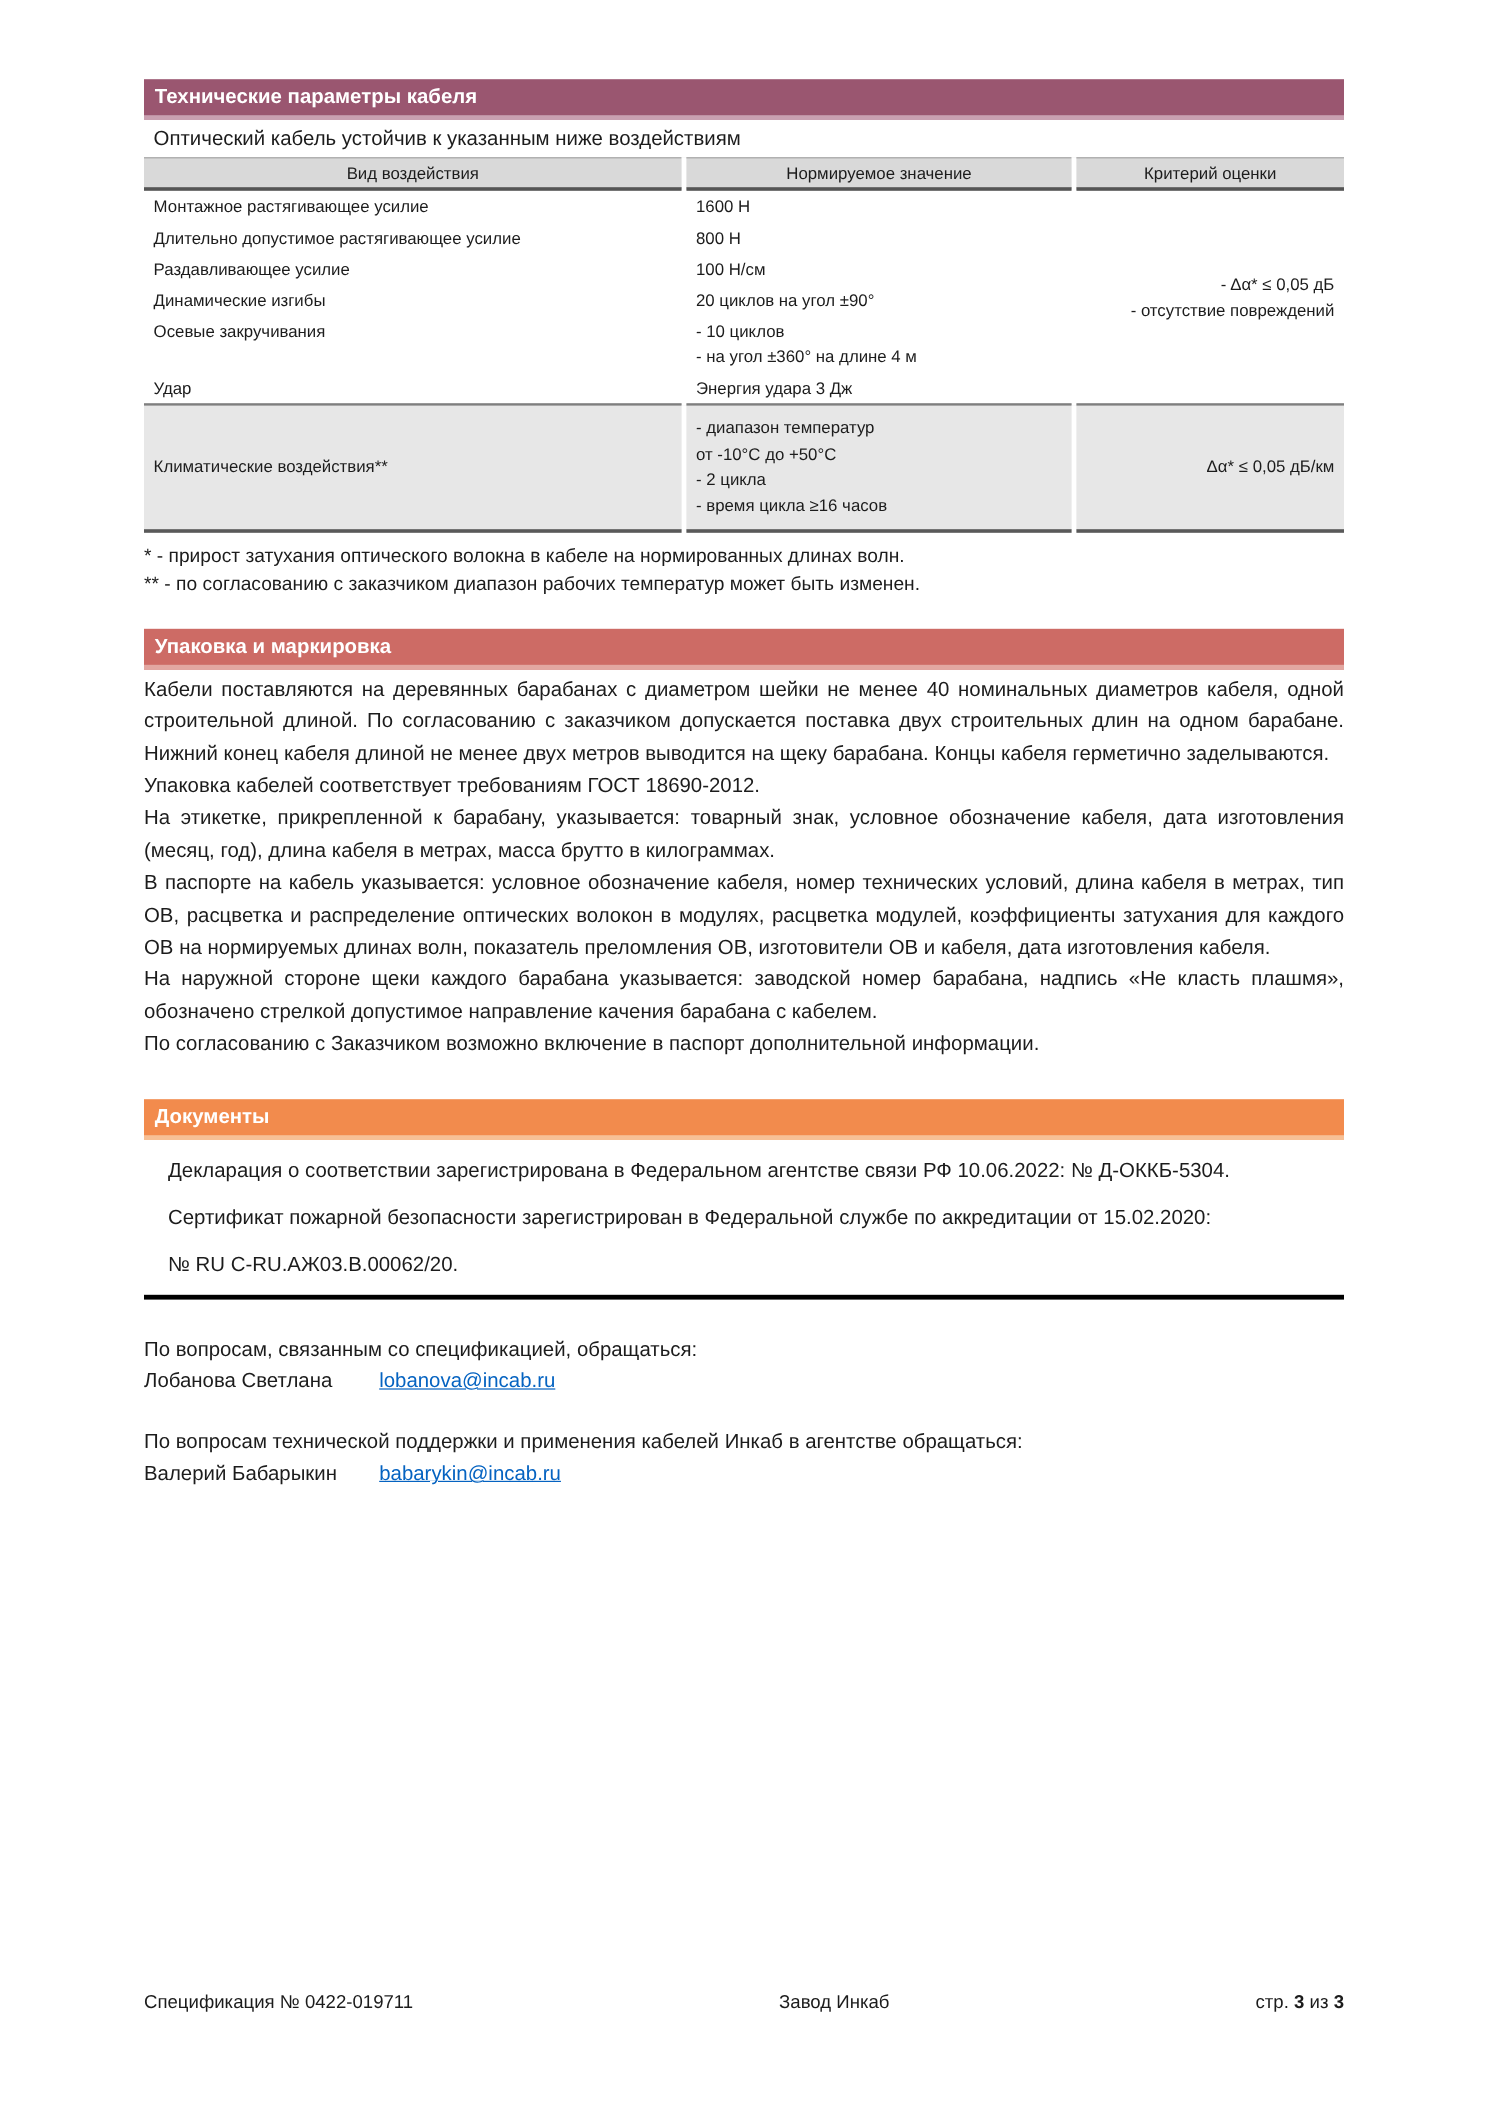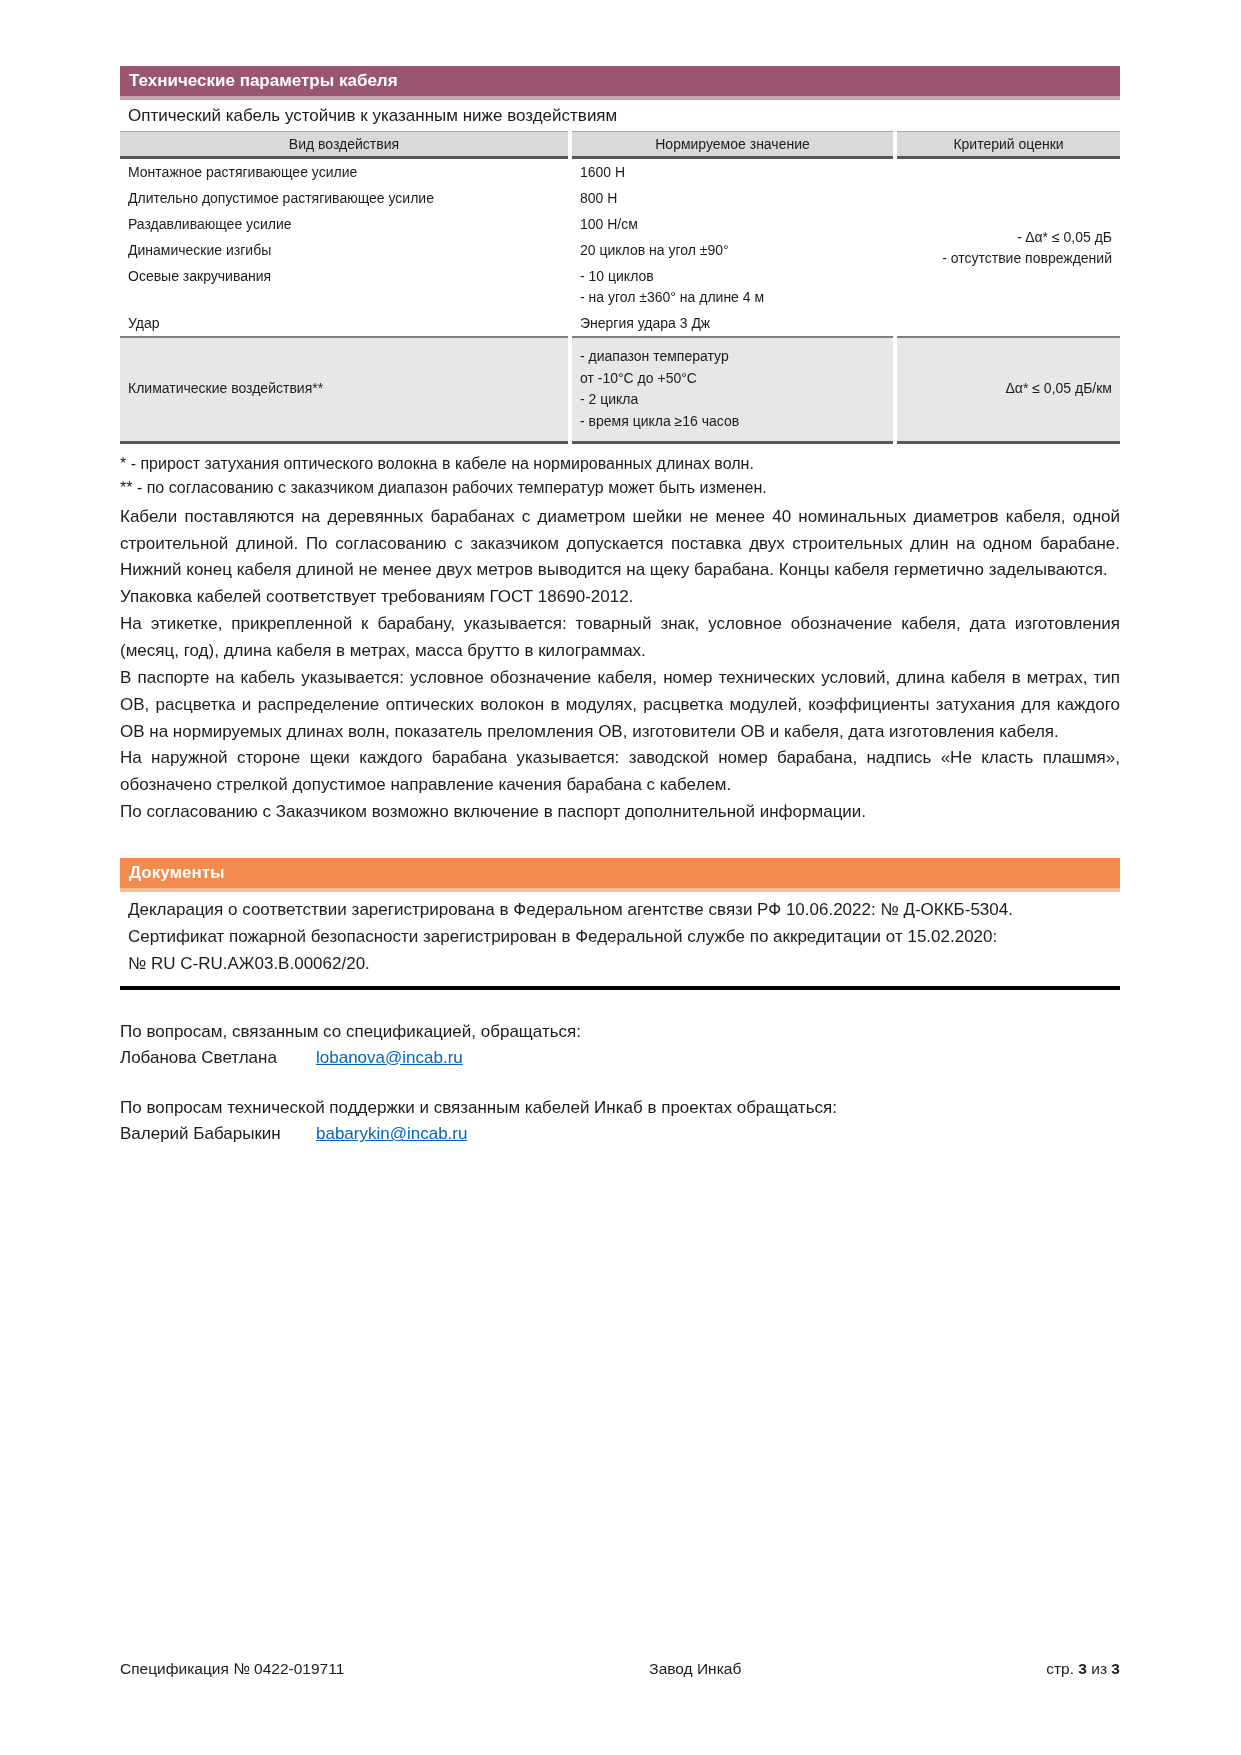--- a/index.html
+++ b/index.html
@@ -36,21 +36,21 @@
     padding-top: 8px; padding-bottom: 8px; line-height: 1.55; vertical-align: middle;
   }
   .footnotes { margin-top: 8px; font-size: 16px; line-height: 1.5; }
 
   
   .para-block { margin-top: 4px; }
   .para-block p { margin: 0; font-size: 17px; line-height: 1.58; text-align: justify; }
 
   
   .docs-block { margin-top: 4px; padding-left: 8px; }
-  .docs-block p { margin: 0; font-size: 17px; line-height: 1.6; }
+  .docs-block p { margin: 12px; font-size: 17px; line-height: 1.6; }
   .heavy-rule { height: 4px; background: #000000; margin-top: 8px; }
 
   
   .contacts { margin-top: 32px; font-size: 17px; }
   .contact-intro { margin: 0 0 2px 0; }
   .contact-row { display: flex; line-height: 1.7; margin-bottom: 26px; }
   .contact-name { width: 196px; flex: 0 0 196px; }
   a.mail-link { color: #0563c1; text-decoration: underline; }
 
   
@@ -121,20 +121,23 @@
         <td class="crit">Δα* ≤ 0,05 дБ/км</td>
       </tr>
     </tbody>
   </table>
 
   <div class="footnotes">
     <div>* - прирост затухания оптического волокна в кабеле на нормированных длинах волн.</div>
     <div>** - по согласованию с заказчиком диапазон рабочих температур может быть изменен.</div>
   </div>
 
+  <div class="bar bar-packaging">
+    <span>Упаковка и маркировка</span>
+  </div>
   <div class="para-block">
     <p>Кабели поставляются на деревянных барабанах с диаметром шейки не менее 40 номинальных диаметров кабеля, одной строительной длиной. По согласованию с заказчиком допускается поставка двух строительных длин на одном барабане. Нижний конец кабеля длиной не менее двух метров выводится на щеку барабана. Концы кабеля герметично заделываются.</p>
     <p>Упаковка кабелей соответствует требованиям ГОСТ 18690-2012.</p>
     <p>На этикетке, прикрепленной к барабану, указывается: товарный знак, условное обозначение кабеля, дата изготовления (месяц, год), длина кабеля в метрах, масса брутто в килограммах.</p>
     <p>В паспорте на кабель указывается: условное обозначение кабеля, номер технических условий, длина кабеля в метрах, тип ОВ, расцветка и распределение оптических волокон в модулях, расцветка модулей, коэффициенты затухания для каждого ОВ на нормируемых длинах волн, показатель преломления ОВ, изготовители ОВ и кабеля, дата изготовления кабеля.</p>
     <p>На наружной стороне щеки каждого барабана указывается: заводской номер барабана, надпись «Не класть плашмя», обозначено стрелкой допустимое направление качения барабана с кабелем.</p>
     <p>По согласованию с Заказчиком возможно включение в паспорт дополнительной информации.</p>
   </div>
 
   <div class="bar bar-documents">
@@ -146,21 +149,21 @@
     <p>№ RU C-RU.АЖ03.В.00062/20.</p>
   </div>
   <div class="heavy-rule"></div>
 
   <div class="contacts">
     <p class="contact-intro">По вопросам, связанным со спецификацией, обращаться:</p>
     <div class="contact-row">
       <span class="contact-name">Лобанова Светлана</span>
       <a class="mail-link" href="#">lobanova@incab.ru</a>
     </div>
-    <p class="contact-intro">По вопросам технической поддержки и связанным кабелей Инкаб в проектах обращаться:</p>
+    <p class="contact-intro">По вопросам технической поддержки и применения кабелей Инкаб в агентстве обращаться:</p>
     <div class="contact-row">
       <span class="contact-name">Валерий Бабарыкин</span>
       <a class="mail-link" href="#">babarykin@incab.ru</a>
     </div>
   </div>
 
 </div>
 
 <div class="footer">
   <span>Спецификация № 0422-019711</span>

